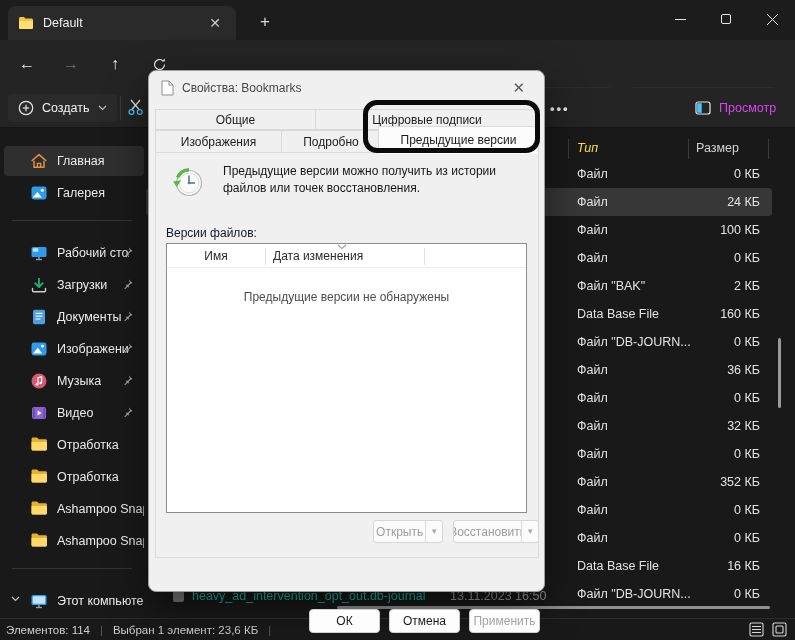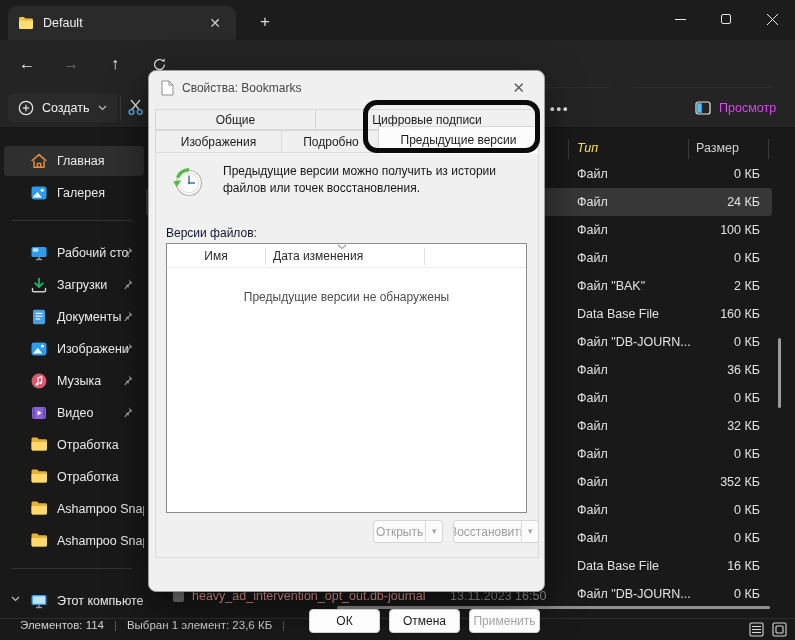--- a/index.html
+++ b/index.html
@@ -61,25 +61,25 @@
   .fl-h-size { position:absolute; left:462px; top:5px; width:157px; text-align:left; font-size:12.5px; color:#d2d2d2; padding-left:88px; }
   .fl-h-sep { position:absolute; top:3px; width:1px; height:20px; background:#3b3b3b; }
   .fr { position:absolute; left:0; width:626px; height:28px; }
   .fr.selected { background:#373737; border-radius:3px; }
   .fr-type { position:absolute; left:431px; top:7px; font-size:12.5px; color:#e3e3e3; white-space:nowrap; }
   .fr-size { position:absolute; right:12px; top:7px; font-size:12.5px; color:#e3e3e3; }
   .vscroll { position:absolute; left:778px; top:338px; width:3px; height:70px; background:#9a9a9a; border-radius:2px; }
   .hscroll { position:absolute; left:337px; top:606px; width:433px; height:3px; background:#8f8f8f; border-radius:2px; }
   .partial-row { position:absolute; left:152px; top:588px; width:400px; height:16px; overflow:hidden; }
   .pr-icon { position:absolute; left:21px; top:3px; width:11px; height:11px; background:#7d7d7d; border-radius:2px; }
-  .pr-name { position:absolute; left:40px; top:1px; font-size:12.5px; color:#fca5a5; white-space:nowrap; }
+  .pr-name { position:absolute; left:40px; top:1px; font-size:12.5px; color:#14b8a6; white-space:nowrap; }
   .pr-date { position:absolute; left:298px; top:1px; font-size:12.5px; color:#9a9a9a; white-space:nowrap; }
   
   .statusbar { position:absolute; left:0; top:618px; width:795px; height:22px; background:#191919;
-               border-top:1px solid #2d2d2d; display:flex; align-items:flex-start; padding:0 20px; gap:10px; }
+               border-top:1px solid #2d2d2d; display:flex; align-items:center; padding:0 6px; gap:10px; }
   .status-text { font-size:11.5px; color:#cfcfcf; }
   .status-sep { color:#5f5f5f; font-size:11px; }
   .status-views { position:absolute; right:8px; top:3px; display:flex; gap:8px; }
   
   .dialog { position:absolute; left:148px; top:70px; width:397px; height:522px; background:#f0f0f0;
             border:1px solid #9d9d9d; border-radius:8px; box-shadow:0 14px 38px rgba(0,0,0,.55);
             color:#1a1a1a; z-index:10; }
   .dlg-title { position:absolute; left:12px; top:9px; display:flex; align-items:center; gap:8px; }
   .dlg-title-text { font-size:12px; color:#464646; }
   .dlg-close { position:absolute; right:13px; top:6px; font-size:15px; color:#5c5c5c; padding:2px 6px; }

